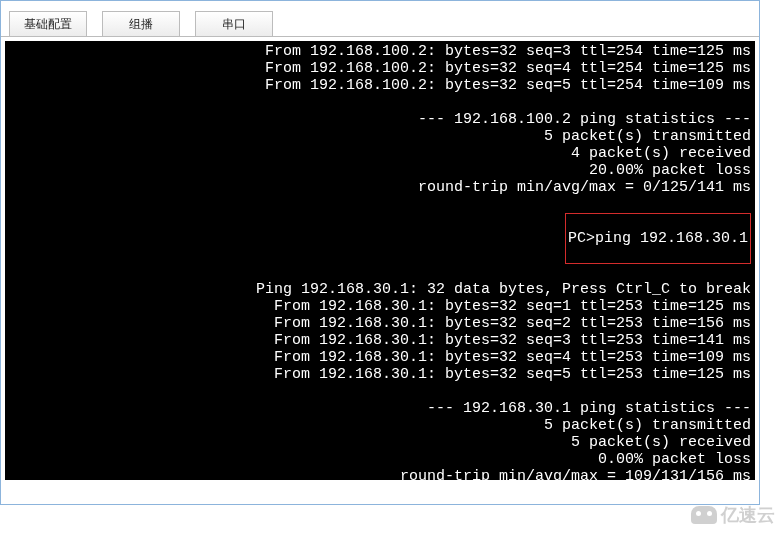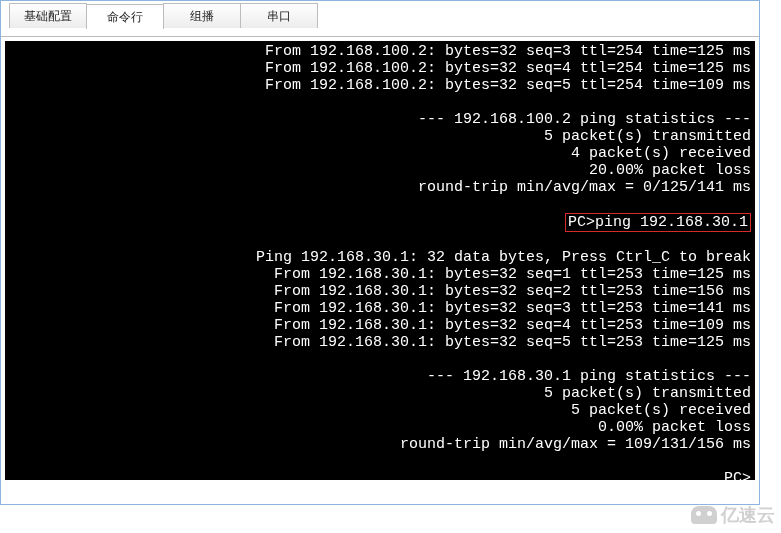--- a/index.html
+++ b/index.html
@@ -52,23 +52,23 @@
       color: #2b5176;
       font-size: 11px;
       line-height: 16px;
       text-align: center;
       border-radius: 2px;
       cursor: pointer;
       font-family: "Segoe UI", sans-serif;
     }
     .tabrow {
       height: 36px;
-      padding: 2px 8px 0;
+      padding: 10px 8px 0;
       display: flex;
-      gap: 0;
+      gap: 16px;
       border-bottom: 1px solid #bcbcbc;
       background: #fff;
     }
     .tab {
       min-width: 78px;
       height: 25px;
       border: 1px solid #bcbcbc;
       border-bottom: none;
       background: linear-gradient(#fff, #ececec);
       font-size: 12px;
@@ -100,21 +100,21 @@
       font-size: 15px;
       line-height: 17px;
       padding: 2px 4px;
       white-space: pre;
       overflow: hidden;
       position: relative;
     }
     .cmd-highlight {
       border: 1px solid #d42c2c;
       display: inline-block;
-      padding: 0 2px;
+      padding: 16px 2px;
       margin-left: -3px;
     }
     .watermark {
       position: absolute;
       right: 6px;
       bottom: 6px;
       font-family: "Microsoft YaHei", sans-serif;
       font-size: 18px;
       color: #c8c8c8;
       font-weight: bold;
@@ -148,21 +148,20 @@
       right: 5px; top: 5px;
     }
   </style>
 </head>
 <body>
 
 <div class="window">
 
   <div class="tabrow">
     <div class="tab">基础配置</div>
-    <div class="tab active">命令行</div>
     <div class="tab">组播</div>
     <div class="tab">串口</div>
   </div>
 
   <div class="terminal-wrap">
     <div class="terminal" id="terminal">From 192.168.100.2: bytes=32 seq=3 ttl=254 time=125 ms
 From 192.168.100.2: bytes=32 seq=4 ttl=254 time=125 ms
 From 192.168.100.2: bytes=32 seq=5 ttl=254 time=109 ms
 
 --- 192.168.100.2 ping statistics ---

